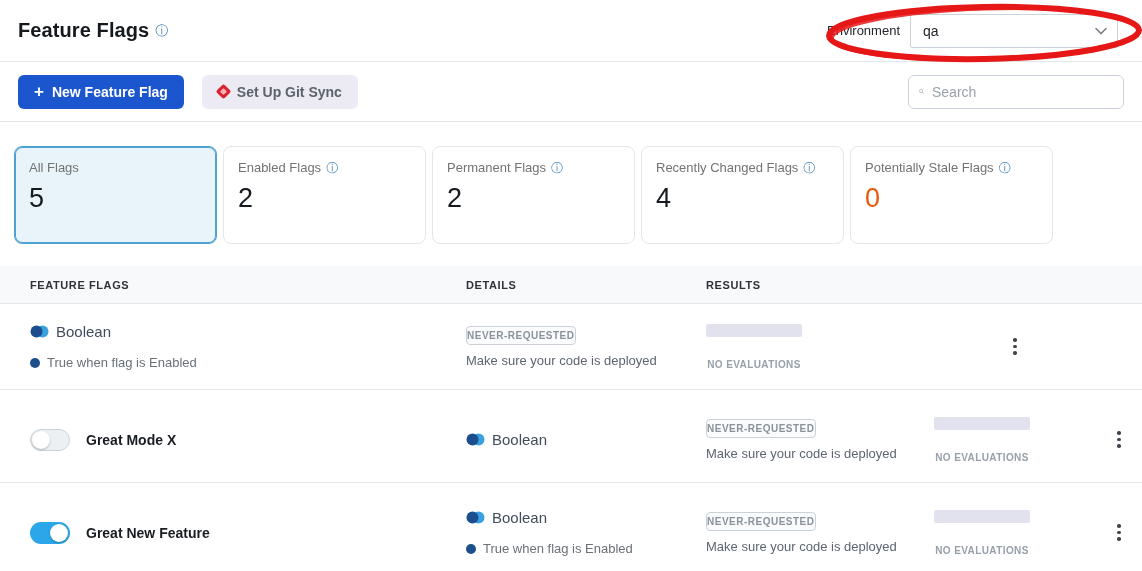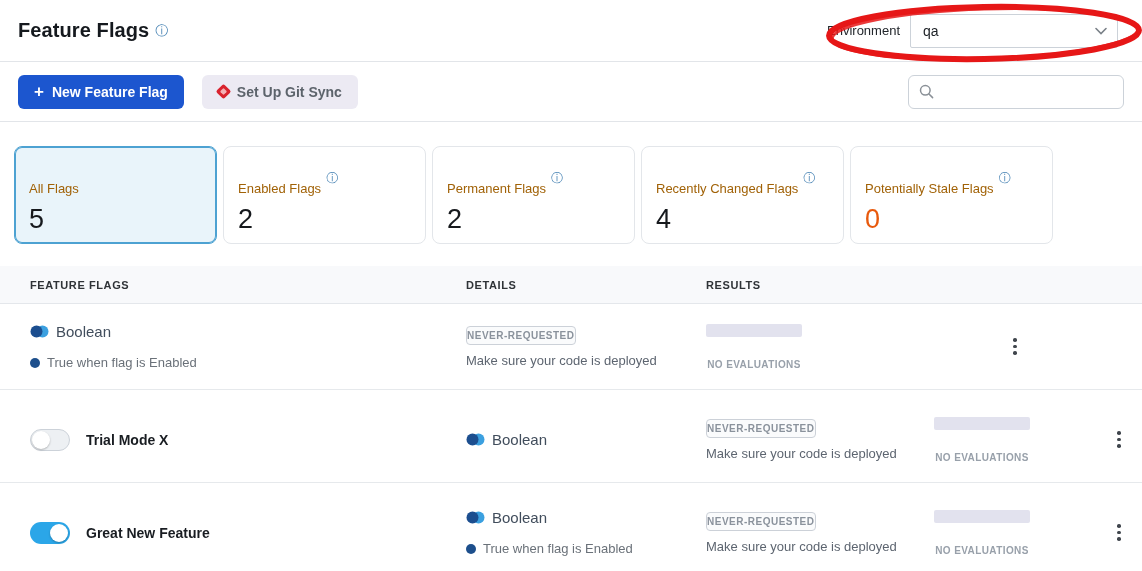--- a/index.html
+++ b/index.html
@@ -26,21 +26,21 @@
   .git-diamond::after { content:""; position:absolute; left:3px; top:3px; width:5px; height:5px; background:#f4b1b5; border-radius:1px; }
   .search-box { margin-left:auto; display:flex; align-items:center; gap:8px; width:216px; height:34px; padding:0 10px; background:#fff; border:1px solid #ccd2d9; border-radius:6px; }
   .search-box input { border:none; outline:none; flex:1; font-size:14px; color:#333; font-family:inherit; background:transparent; }
   .search-box input::placeholder { color:#9aa1a9; }
 
   
   .stats { display:flex; gap:6px; padding:24px 14px 22px 14px; background:#fff; }
   .stat-card { width:203px; height:98px; background:#fff; border:1px solid #e3e6ea; border-radius:8px; padding:13px 14px; cursor:pointer; }
   .stat-card.selected { background:#e9f4fa; border:1px solid #4da2d2; box-shadow:0 0 0 1px #4da2d2 inset; }
   .stat-label-row { display:flex; align-items:center; gap:5px; }
-  .stat-label { font-size:13px; color:#a16207;margin-top:21px; }
+  .stat-label { font-size:13px; color:#737373; }
   .stat-card .info-glyph { font-size:12px; }
   .stat-value { margin-top:8px; font-size:27px; font-weight:400; color:#16191d; }
 
   
   .table { width:100%; }
   .trow { display:grid; grid-template-columns:436px 240px 228px 162px 1fr; align-items:center; padding-left:30px; }
   .thead { height:38px; background:#f8f9fb; border-bottom:1px solid #e4e7eb; }
   .th { font-size:11px; font-weight:700; letter-spacing:.6px; color:#2f3337; text-transform:uppercase; }
   .data-row { height:86px; background:#fff; border-bottom:1px solid #e6e9ec; margin-bottom:7px; }
   .data-row:first-of-type { border-top:1px solid #e6e9ec; }
@@ -103,20 +103,21 @@
     </button>
     <button class="btn btn-secondary">
       <span class="git-diamond"></span>
       <span>Set Up Git Sync</span>
     </button>
     <div class="search-box">
       <svg width="15" height="15" viewBox="0 0 15 15">
           <circle cx="6.3" cy="6.3" r="4.8" fill="none" stroke="#8a9097" stroke-width="1.5"></circle>
           <line x1="10" y1="10" x2="13.6" y2="13.6" stroke="#8a9097" stroke-width="1.5" stroke-linecap="round"></line>
         </svg>
+      <input type="text" placeholder="Search" style="">
     </div>
   </div>
 
   <div class="stats">
     <div class="stat-card selected">
       <div class="stat-label-row">
           <span class="stat-label">All Flags</span>
         </div>
       <div class="stat-value">5</div>
     </div>
@@ -185,21 +186,21 @@
           <span></span>
           <span></span>
         </div>
     </div>
 
     <div class="trow data-row" data-row="1">
       <div class="flag-cell">
         <div class="toggle off">
             <span class="knob"></span>
           </div>
-        <span class="flag-name">Trial Mode X</span>
+        <span class="flag-name">Great Mode X</span>
       </div>
       <div class="details-cell">
         <div class="value-type">
           <svg width="19" height="13" viewBox="0 0 19 13">
               <circle cx="12.5" cy="6.5" r="6" fill="#3ba0e0"></circle>
               <circle cx="6.5" cy="6.5" r="6" fill="#1c4e8f"></circle>
             </svg>
           <span>Boolean</span>
         </div>
       </div>

